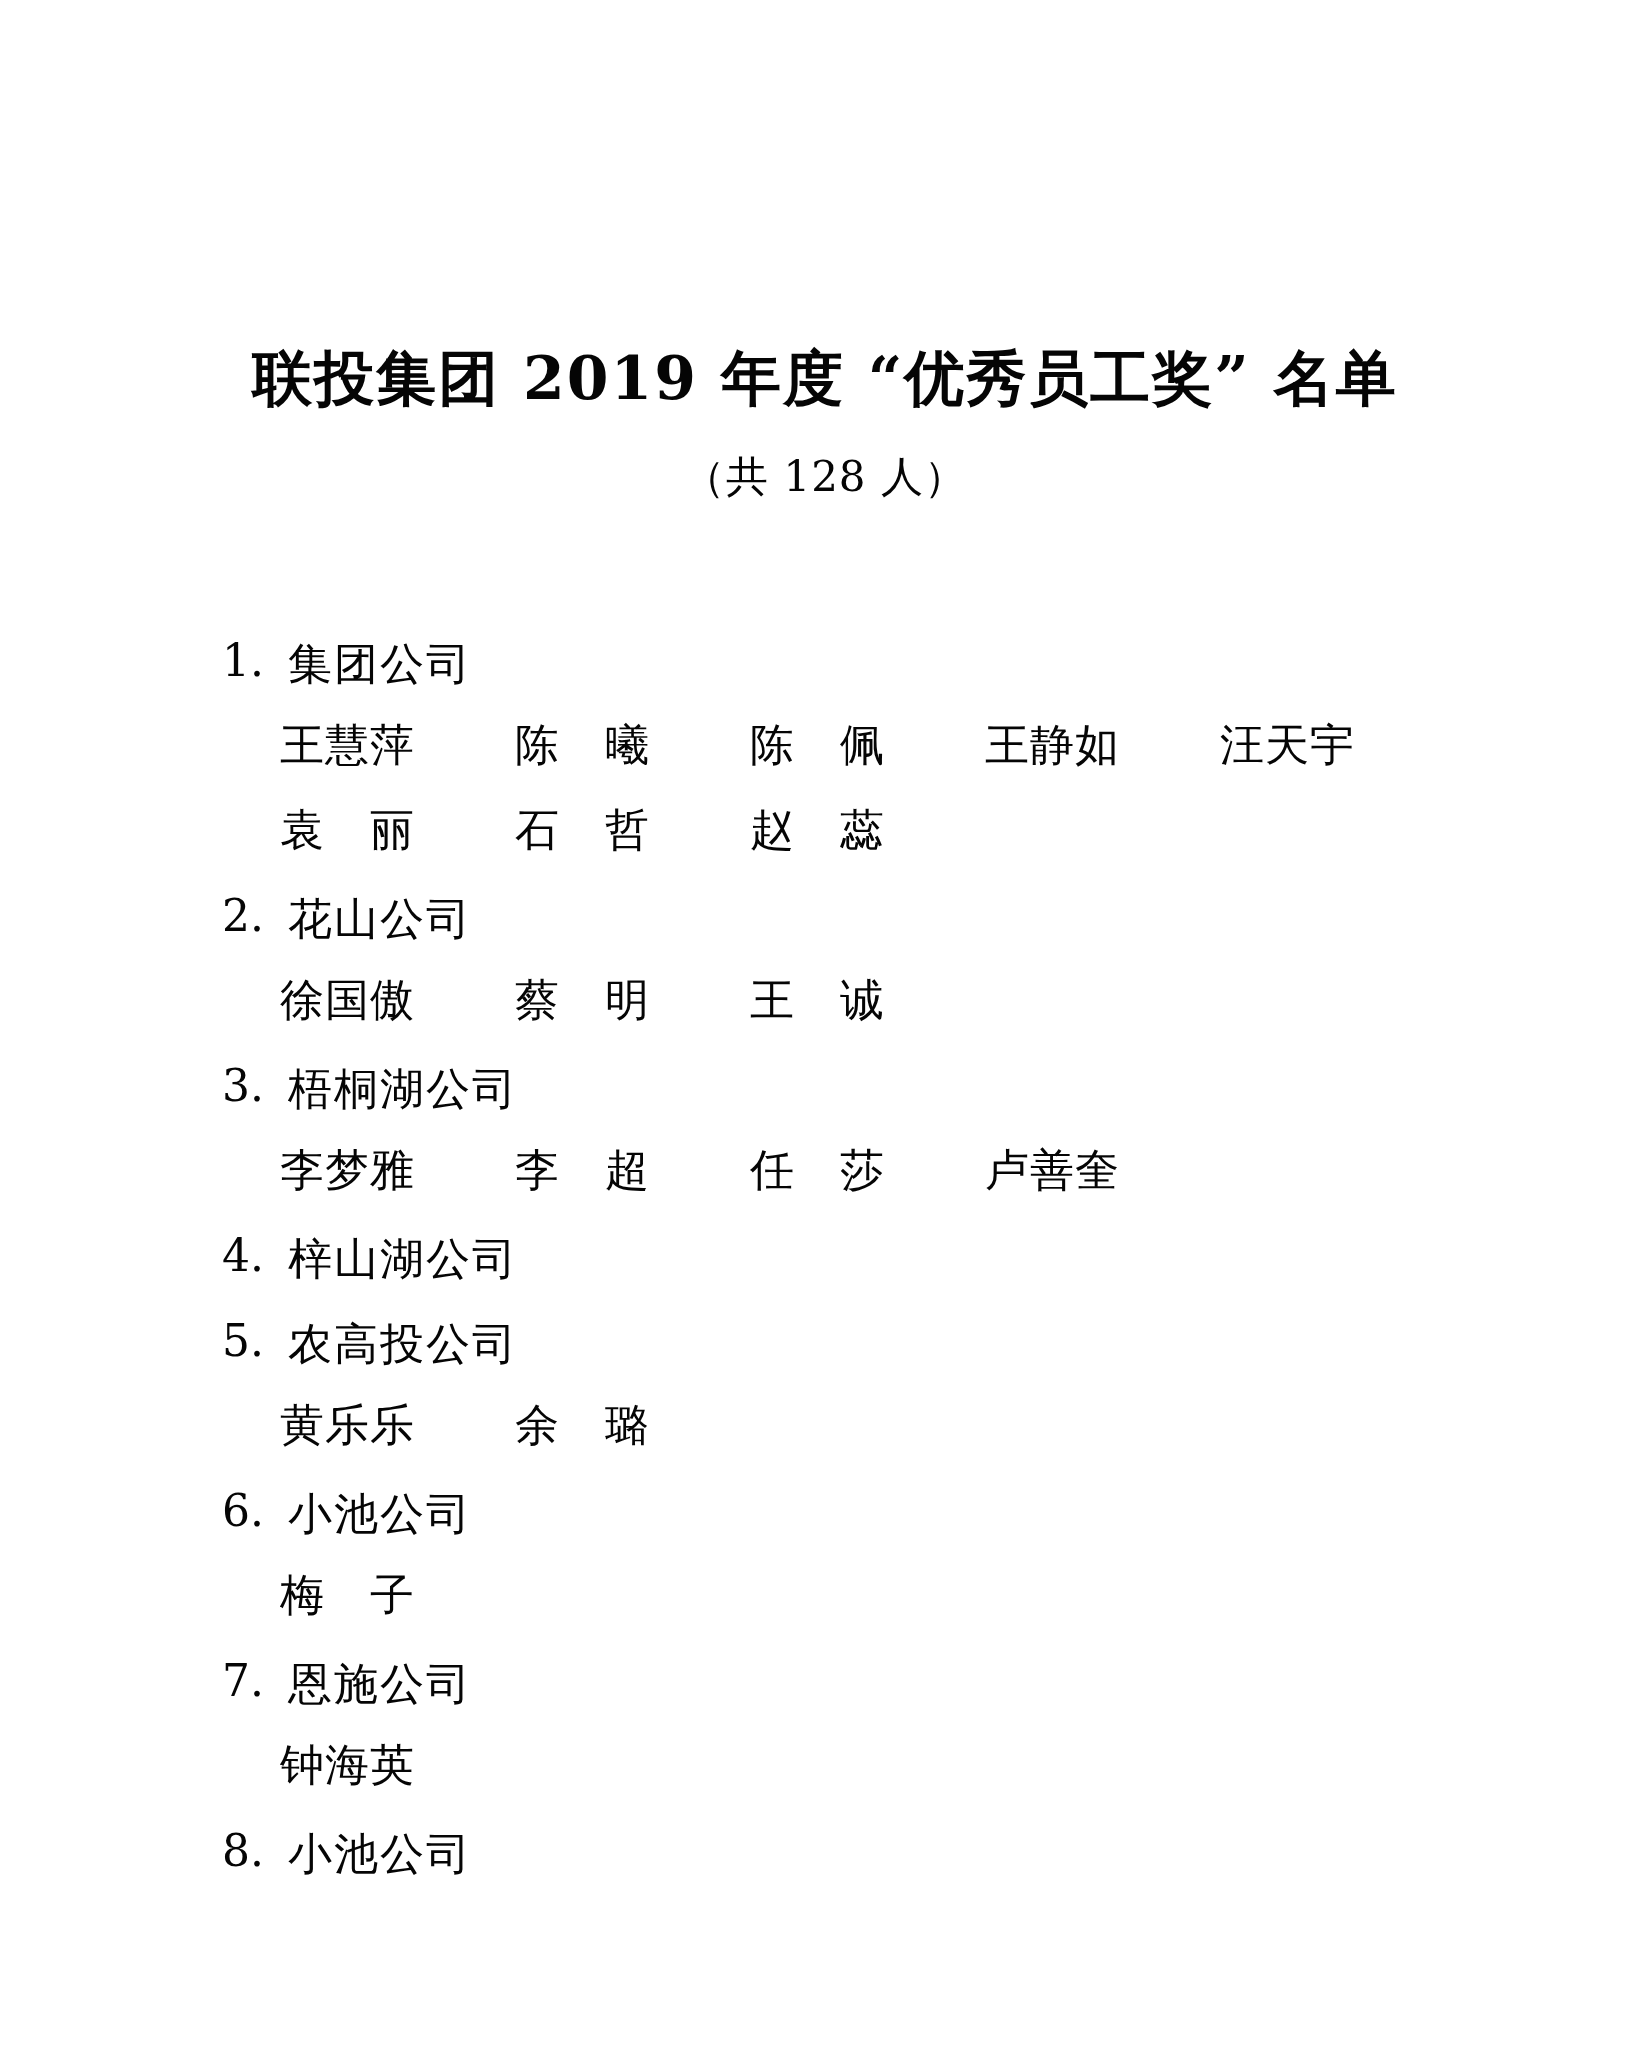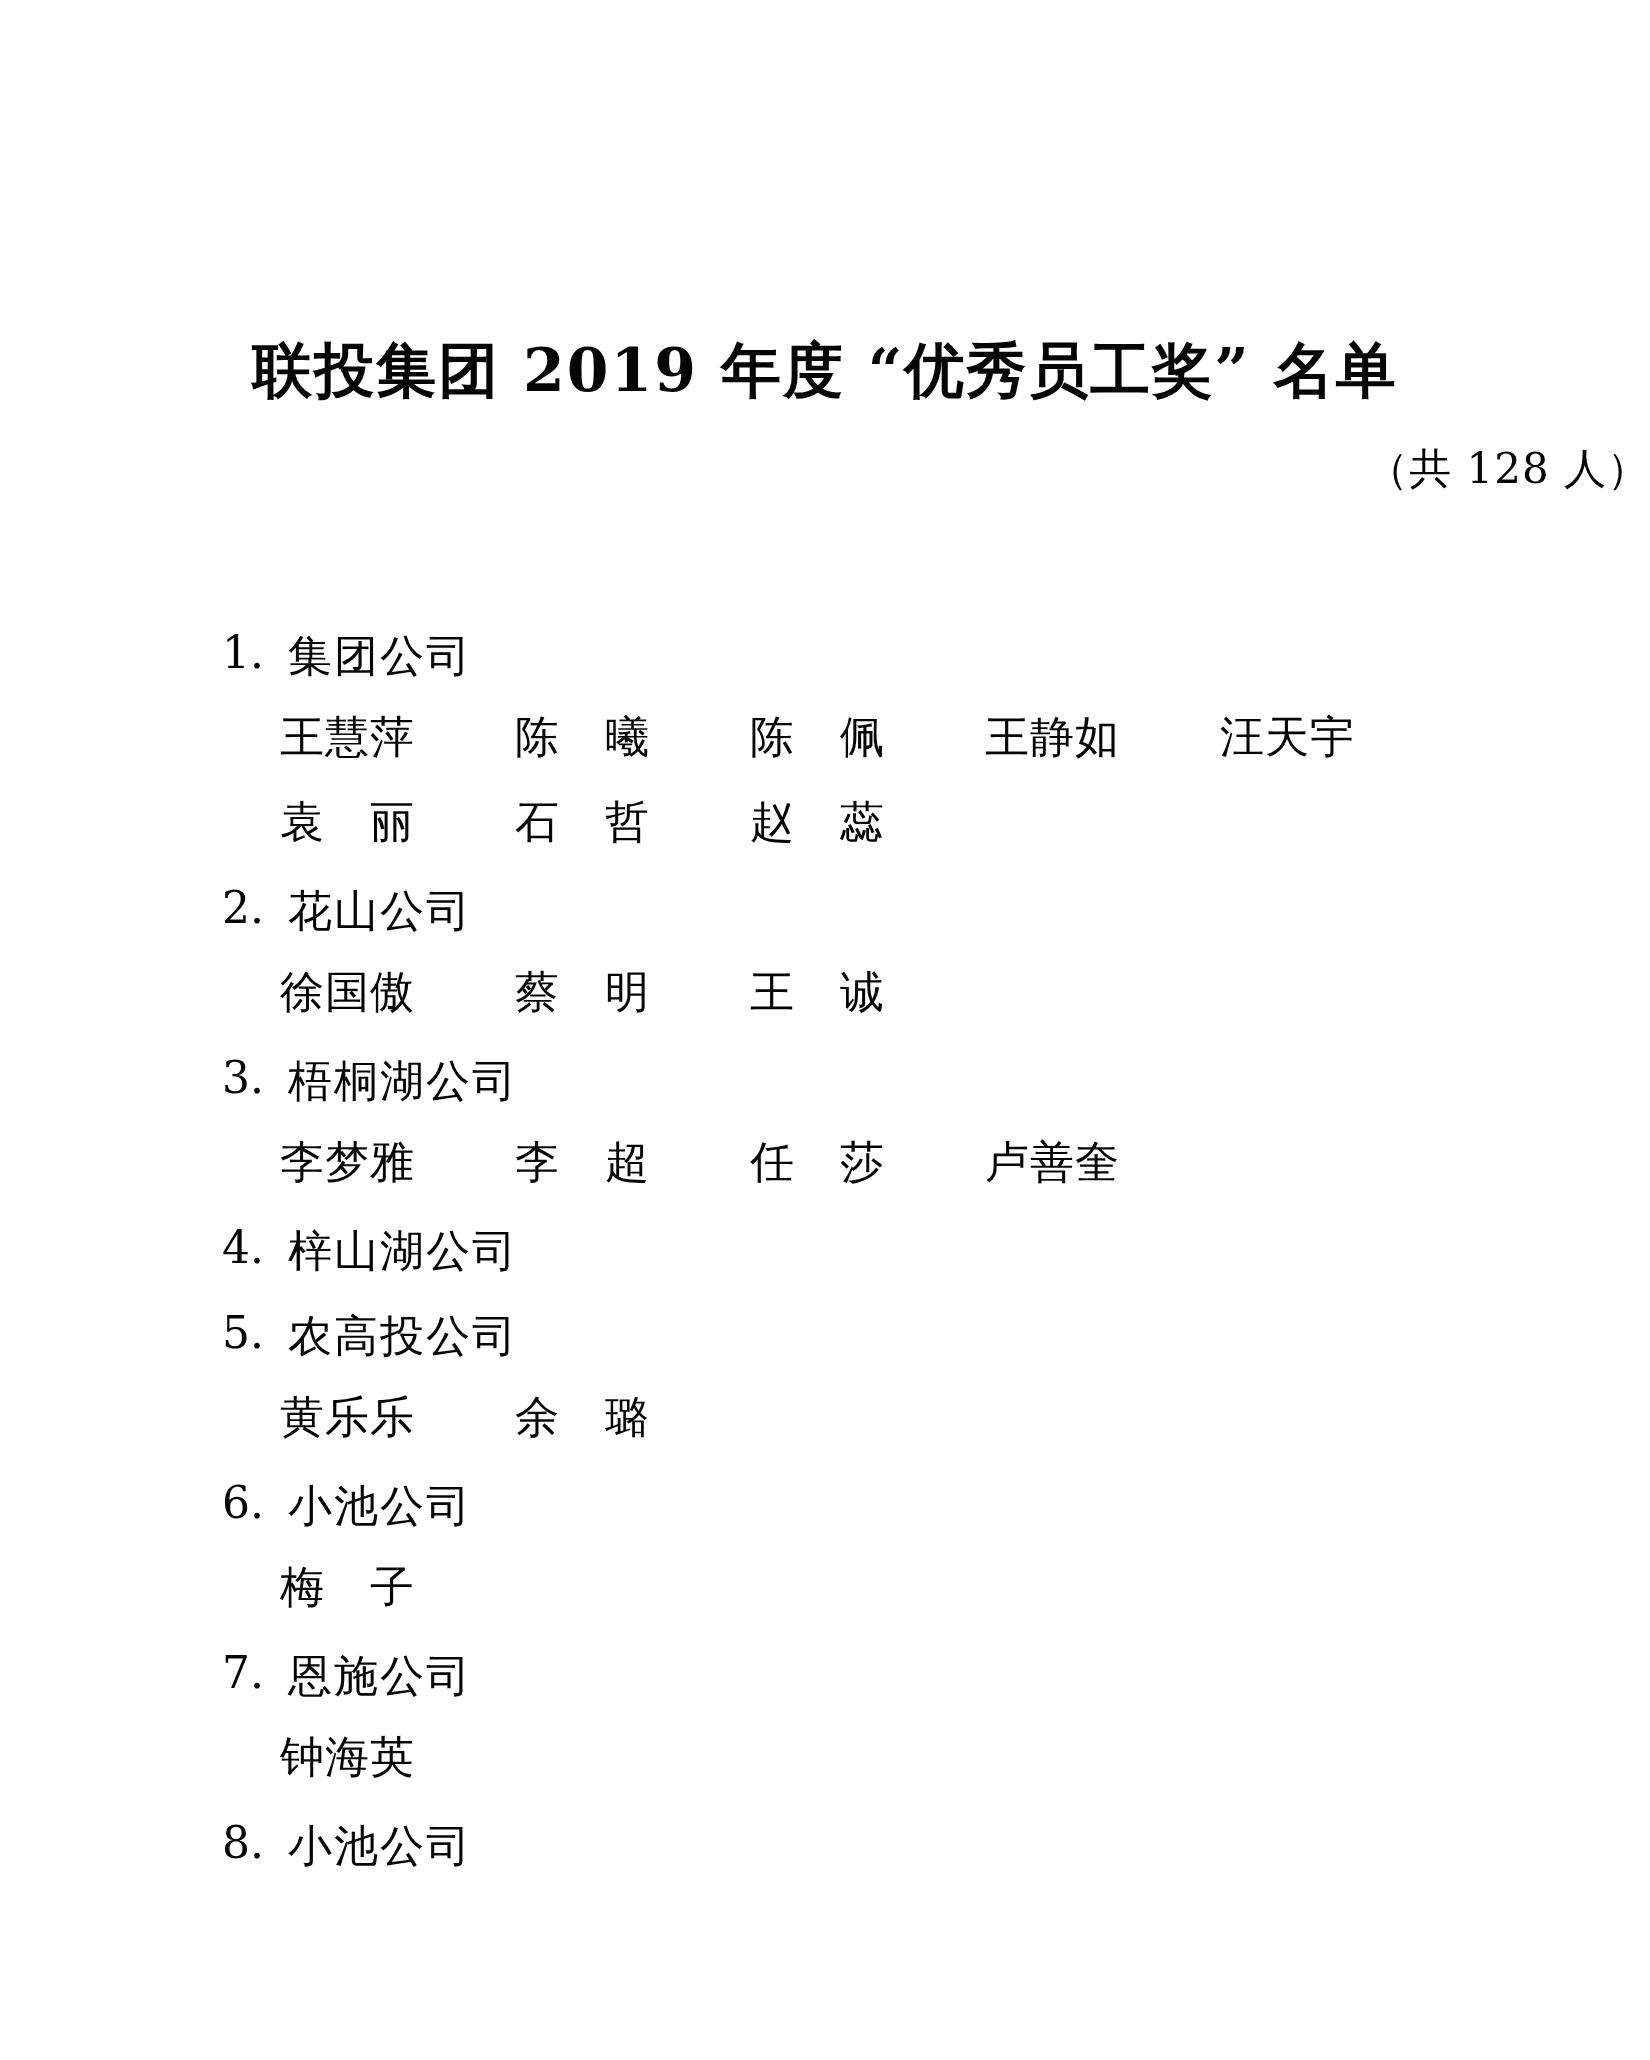--- a/index.html
+++ b/index.html
@@ -10,32 +10,32 @@
   .page {
     position: relative;
     width: 1650px;
     height: 2060px;
     background: #ffffff;
     overflow: hidden;
     color: #050505;
     font-family: "DejaVu Serif", "Liberation Serif", serif;
   }
   .title {
-    margin: 0;
+    margin: 8px;
     padding-top: 338px;
     text-align: center;
     font-size: 60px;
     line-height: 64px;
     font-weight: bold;
     letter-spacing: 2px;
     white-space: pre;
   }
   .subtitle {
     margin-top: 42px;
-    text-align: right;
+    text-align: center;
     font-size: 42px;
     line-height: 50px;
     letter-spacing: 1px;
     white-space: pre;
   }
   .doc-body {
     margin-top: 116px;
     padding-left: 222px;
   }
   .line {

